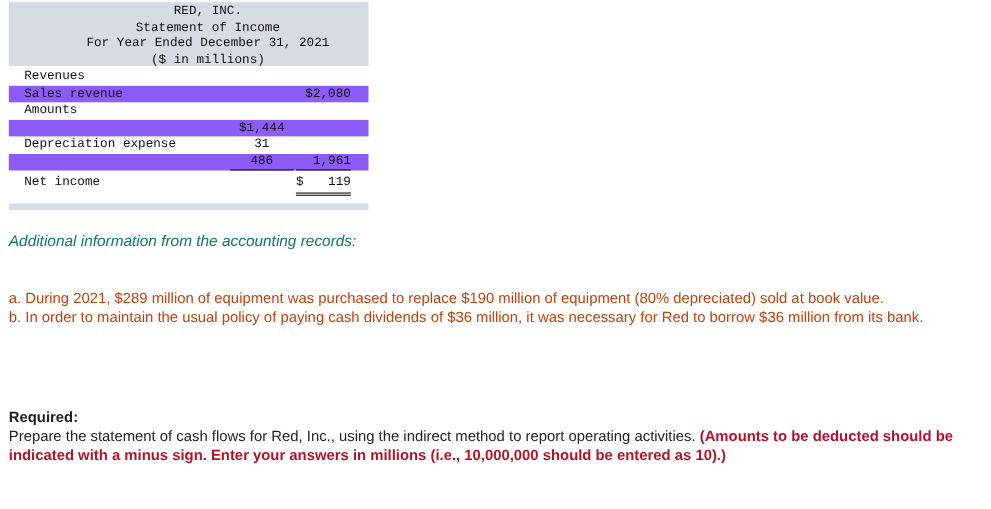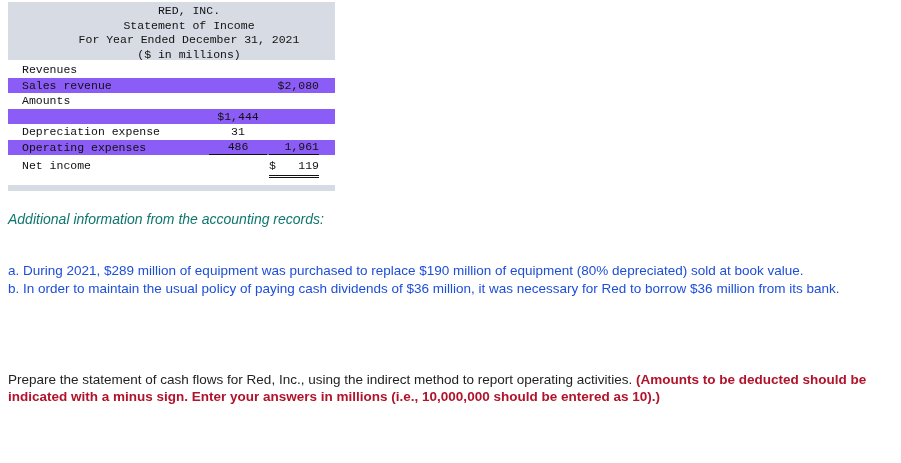--- a/index.html
+++ b/index.html
@@ -13,21 +13,21 @@
   .row .lbl { position: absolute; left: 14px; }
   .row .c1 { position: absolute; right: 68px; width: 58px; text-align: center; }
   .row .c2 { position: absolute; right: 16px; width: 50px; text-align: right; }
   .ul { border-bottom: 1px solid #111; line-height: 14px; }
   .dul { border-bottom: 3px double #111; line-height: 14px; }
   .row.net { height: 22px; line-height: 22px; }
   .row.net .c2 { line-height: 18px; top: 2px; }
   .num-split { display: flex; justify-content: space-between; }
   .stmt-foot { background: #d6dbe4; height: 6px; margin-top: 8px; }
   .addl { position: absolute; left: 8px; top: 211px; font-style: italic; font-size: 14px; color: #0f766e; }
-  .list { position: absolute; left: 8px; top: 263px; width: 880px; font-size: 13.5px; line-height: 16.5px; color: #1d4ed8; }
+  .list { position: absolute; left: 8px; top: 263px; width: 880px; font-size: 13.5px; line-height: 16.5px; color: #c2410c; }
   .item { padding-left: 18px; text-indent: -18px; margin-bottom: 1px; }
   .req { position: absolute; left: 8px; top: 371px; width: 880px; font-size: 13.5px; line-height: 17px; color: #222; }
   .req-title { font-weight: bold; }
   .red { color: #b0132a; font-weight: bold; }
 </style>
 </head>
 <body>
 
 <div class="stmt">
   <div class="stmt-head">
@@ -48,21 +48,20 @@
       <span class="lbl">Amounts</span>
     </div>
     <div class="row alt">
       <span class="c1">$1,444</span>
     </div>
     <div class="row">
       <span class="lbl">Depreciation expense</span>
       <span class="c1">31</span>
     </div>
     <div class="row alt">
-      <span class="lbl">Operating expenses</span>
       <span class="c1 ul">486</span>
       <span class="c2 ul">1,961</span>
     </div>
     <div class="row net">
       <span class="lbl">Net income</span>
       <span class="c2 dul num-split">
         <span>$</span>
         <span>119</span>
       </span>
     </div>
@@ -71,14 +70,15 @@
 </div>
 
 <div class="addl">Additional information from the accounting records:</div>
 
 <div class="list">
   <div class="item">a. During 2021, $289 million of equipment was purchased to replace $190 million of equipment (80% depreciated) sold at book value.</div>
   <div class="item">b. In order to maintain the usual policy of paying cash dividends of $36 million, it was necessary for Red to borrow $36 million from its bank.</div>
 </div>
 
 <div class="req">
+  <div class="req-title">Required:</div>
   <div><span>Prepare the statement of cash flows for Red, Inc., using the indirect method to report operating activities. </span><span class="red">(Amounts to be deducted should be indicated with a minus sign. Enter your answers in millions (i.e., 10,000,000 should be entered as 10).)</span></div>
 </div>
 
 </body></html>

